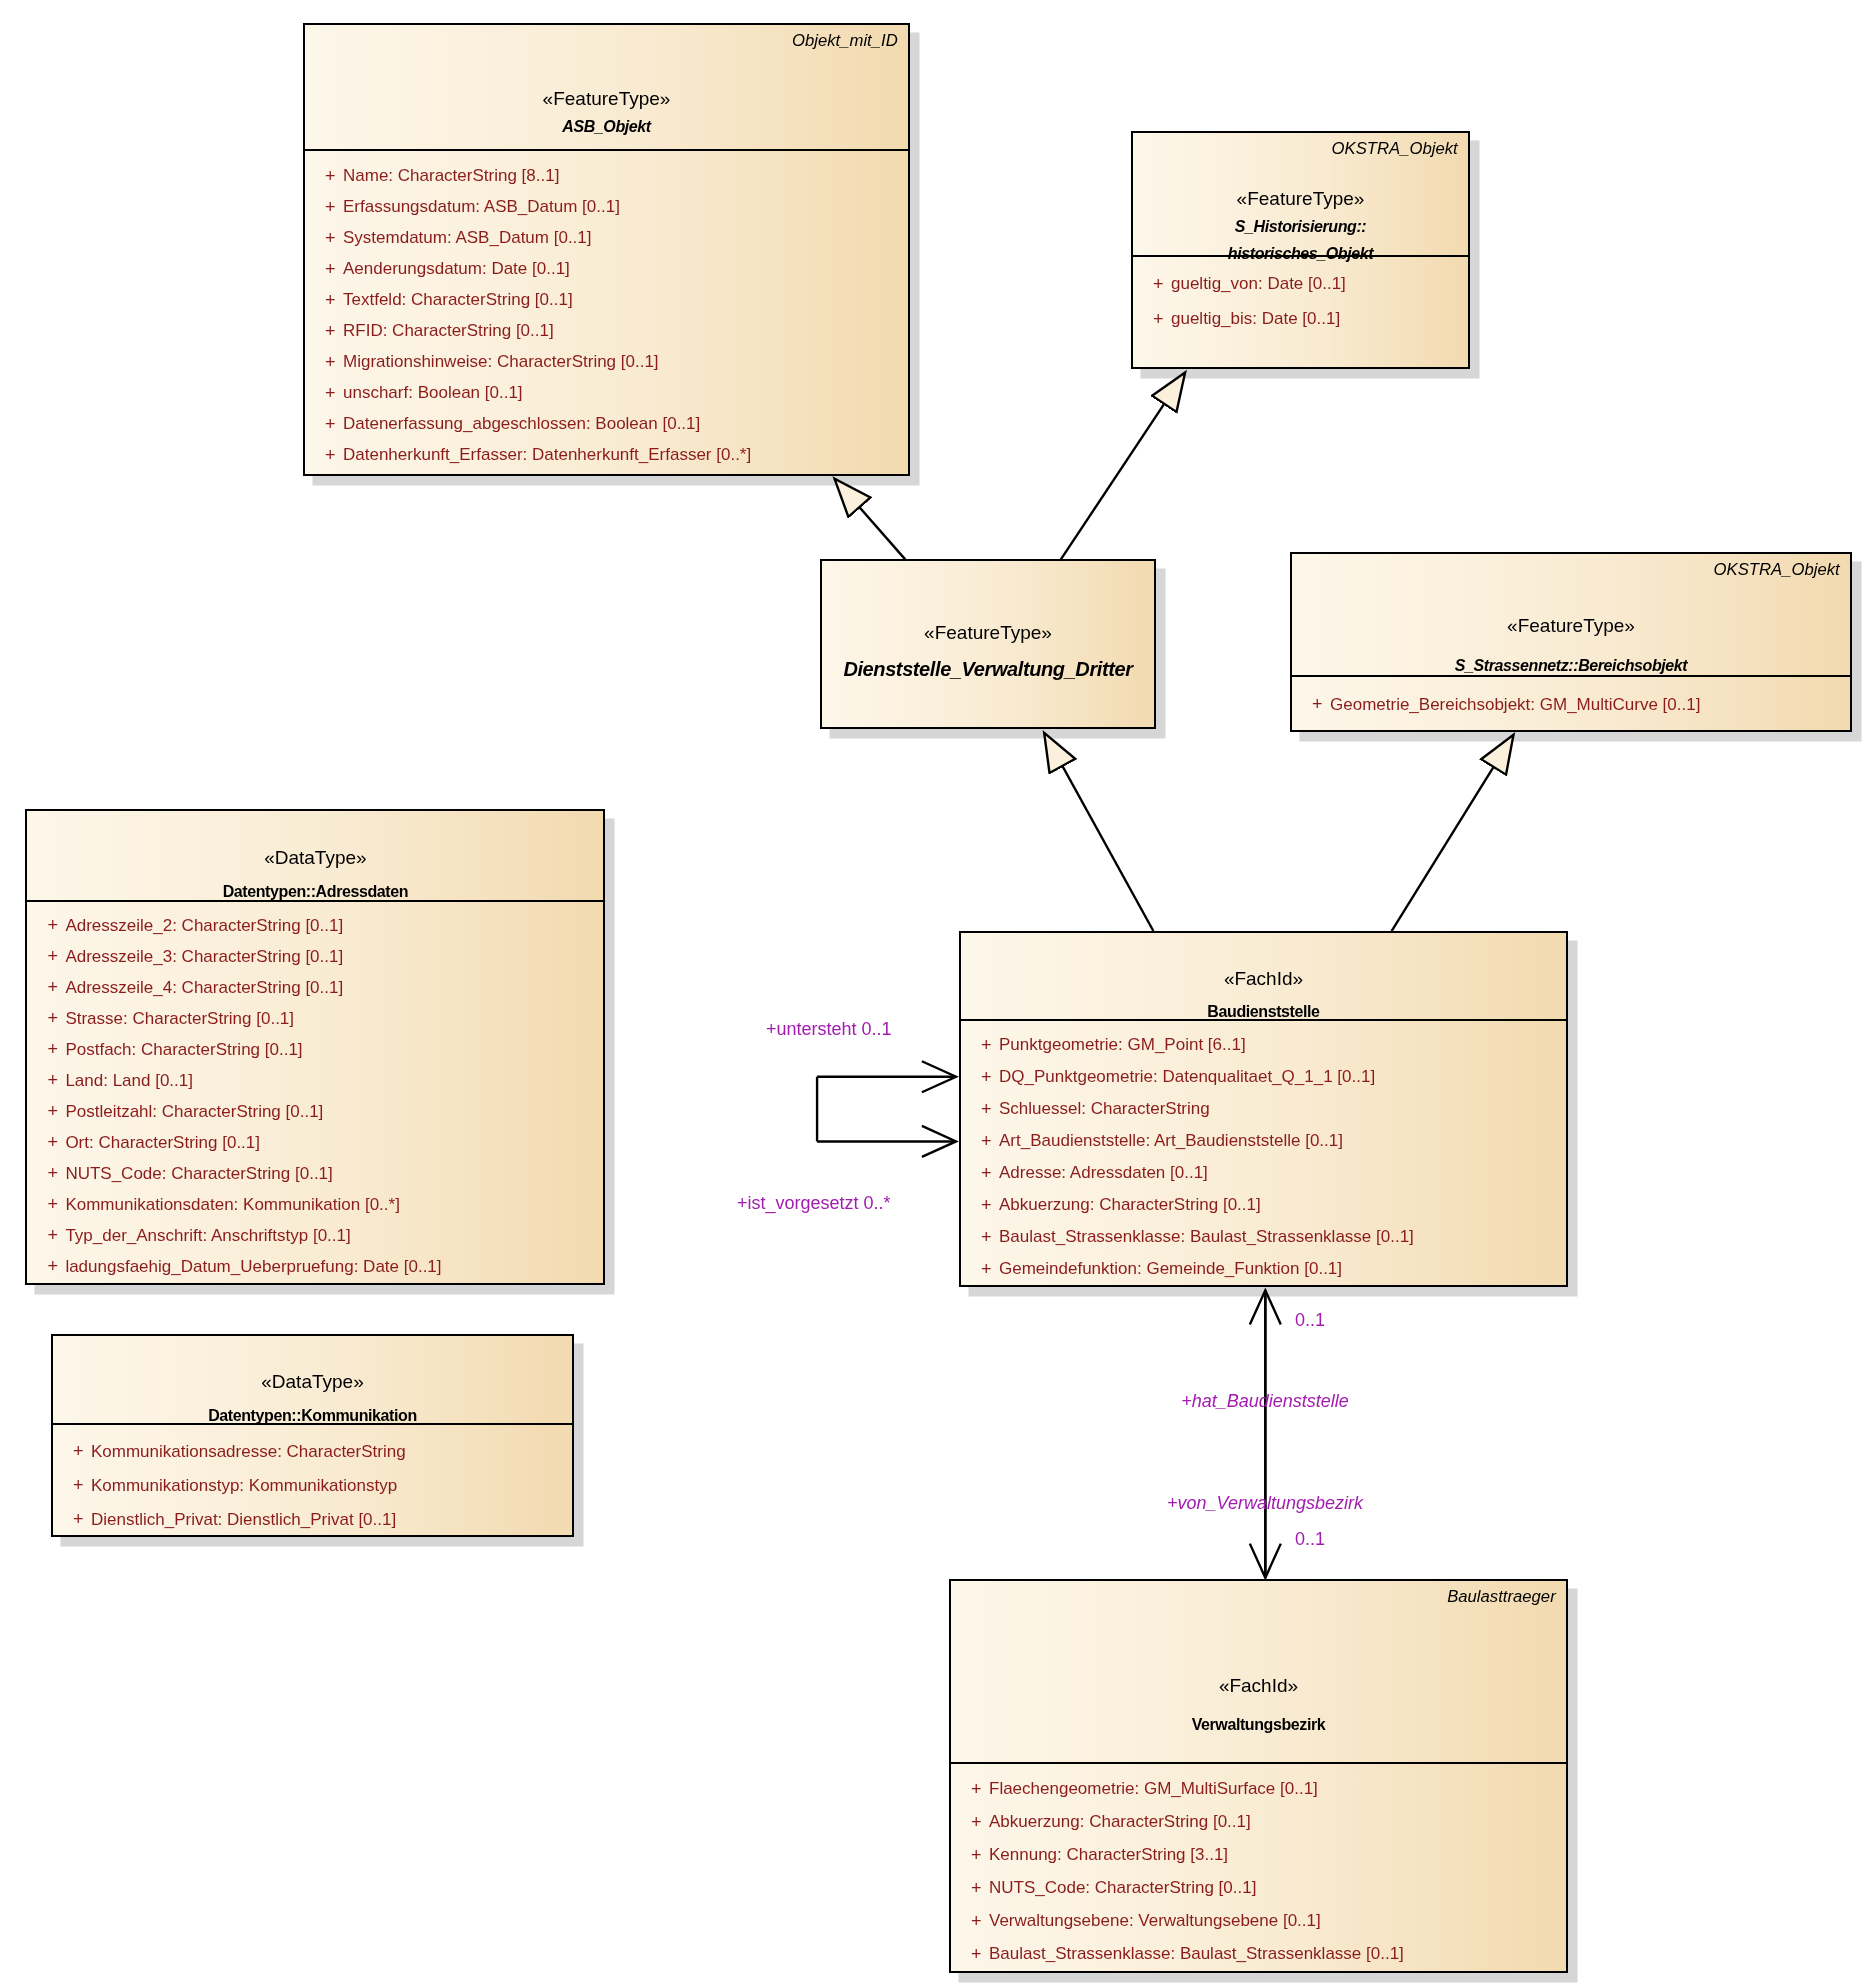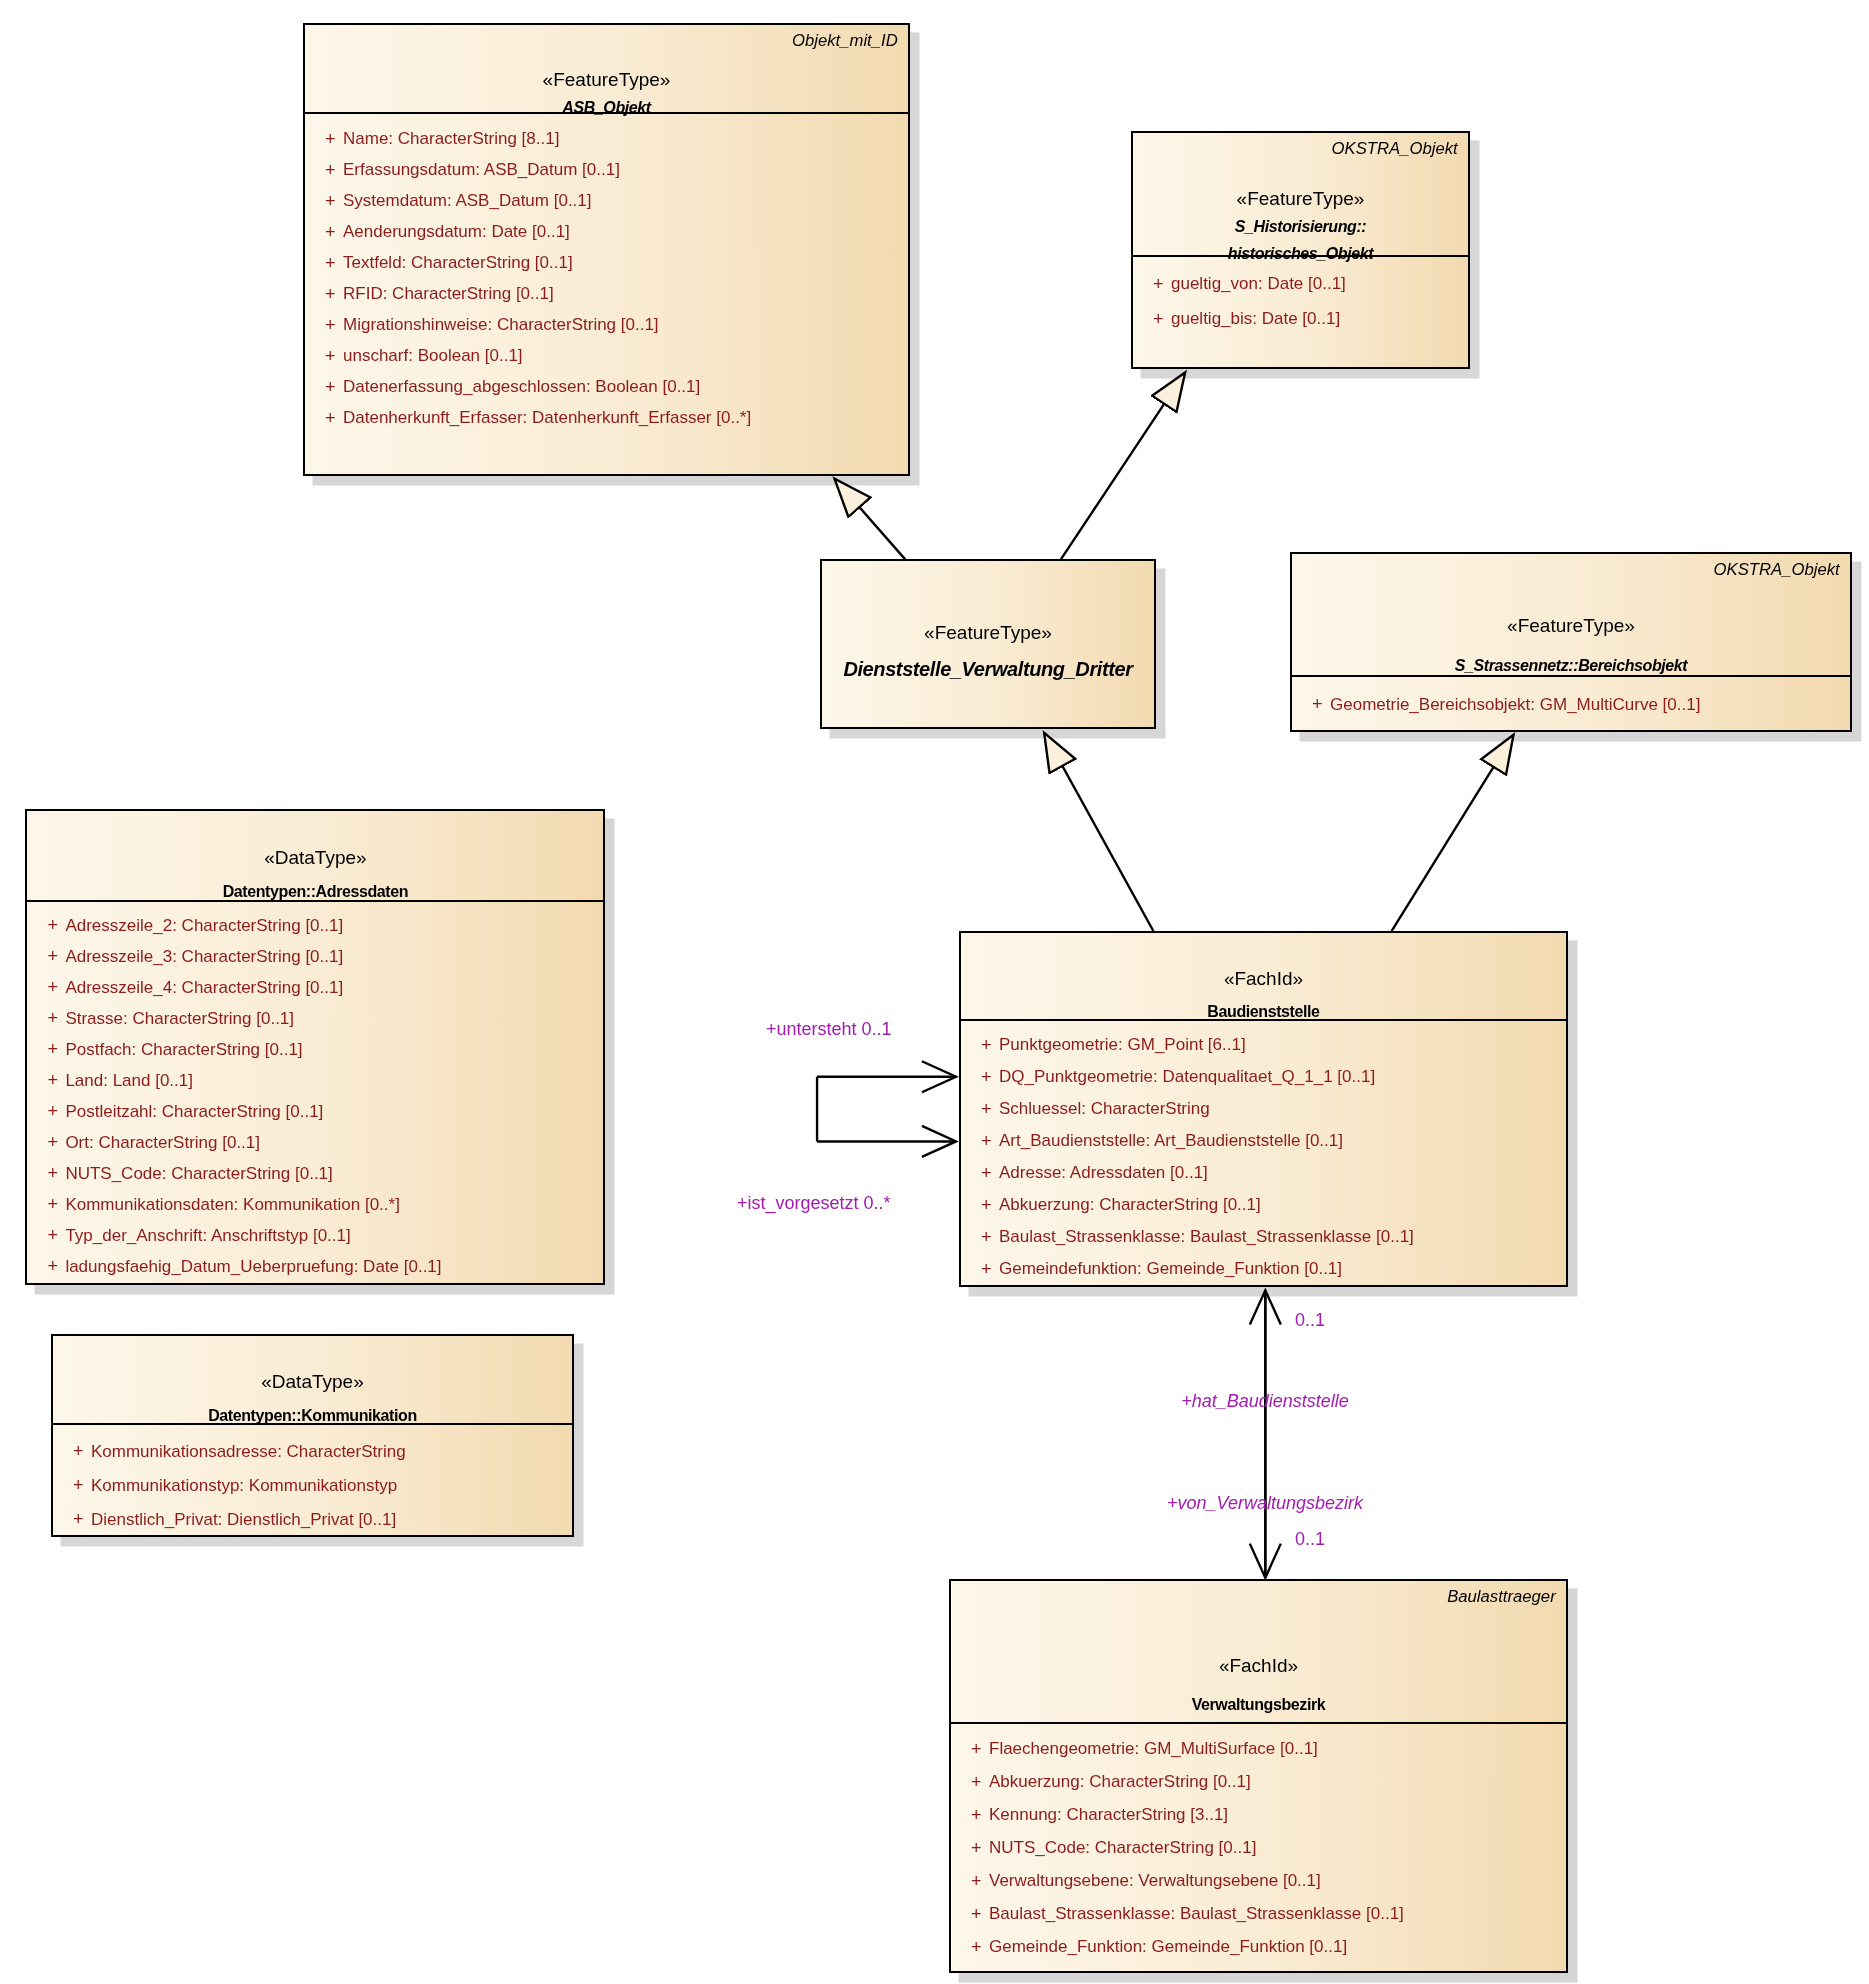--- a/index.html
+++ b/index.html
@@ -70,21 +70,21 @@
   }
   .centered { text-align: center; font-style: italic; }
   svg.wires { position: absolute; left: 0; top: 0; pointer-events: none; }
 </style>
 </head>
 <body>
 
 <div id="canvas">
 
   <div class="uml-box abstract" style="left:303px;top:23px;width:607px;height:453px">
-    <div class="hdr" style="height:89px;padding-top:12px;gap:8px">
+    <div class="hdr" style="height:126px;padding-top:12px;gap:8px">
       <div class="tag">Objekt_mit_ID</div>
       <div class="stereo">«FeatureType»</div>
       <div class="cls-name">ASB_Objekt</div>
     </div>
     <div class="attrs" style="--rh:31px">
       <div class="row">
           <span class="p">+</span>
           <span>Name: CharacterString [8..1]</span>
         </div>
       <div class="row">
@@ -279,21 +279,21 @@
           <span>Baulast_Strassenklasse: Baulast_Strassenklasse [0..1]</span>
         </div>
       <div class="row">
           <span class="p">+</span>
           <span>Gemeindefunktion: Gemeinde_Funktion [0..1]</span>
         </div>
     </div>
   </div>
 
   <div class="uml-box" style="left:949px;top:1579px;width:619px;height:394px">
-    <div class="hdr" style="height:143px;padding-top:28px;gap:19px">
+    <div class="hdr" style="height:183px;padding-top:28px;gap:19px">
       <div class="tag">Baulasttraeger</div>
       <div class="stereo">«FachId»</div>
       <div class="cls-name">Verwaltungsbezirk</div>
     </div>
     <div class="attrs" style="--rh:33px;padding-top:8.7px">
       <div class="row">
           <span class="p">+</span>
           <span>Flaechengeometrie: GM_MultiSurface [0..1]</span>
         </div>
       <div class="row">

